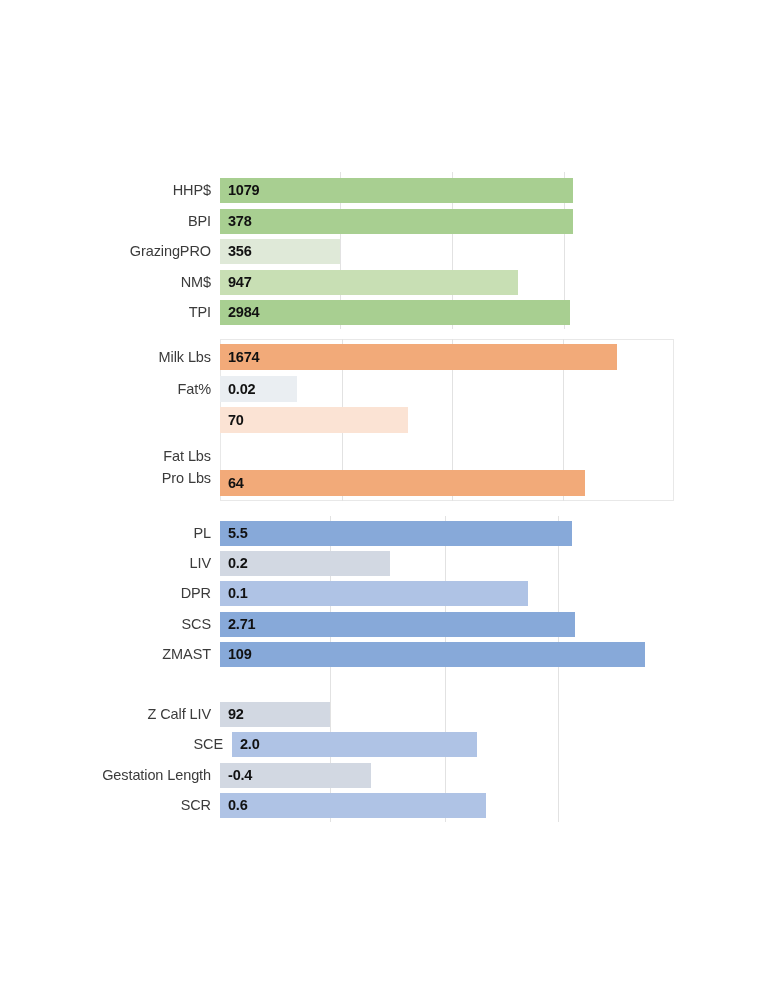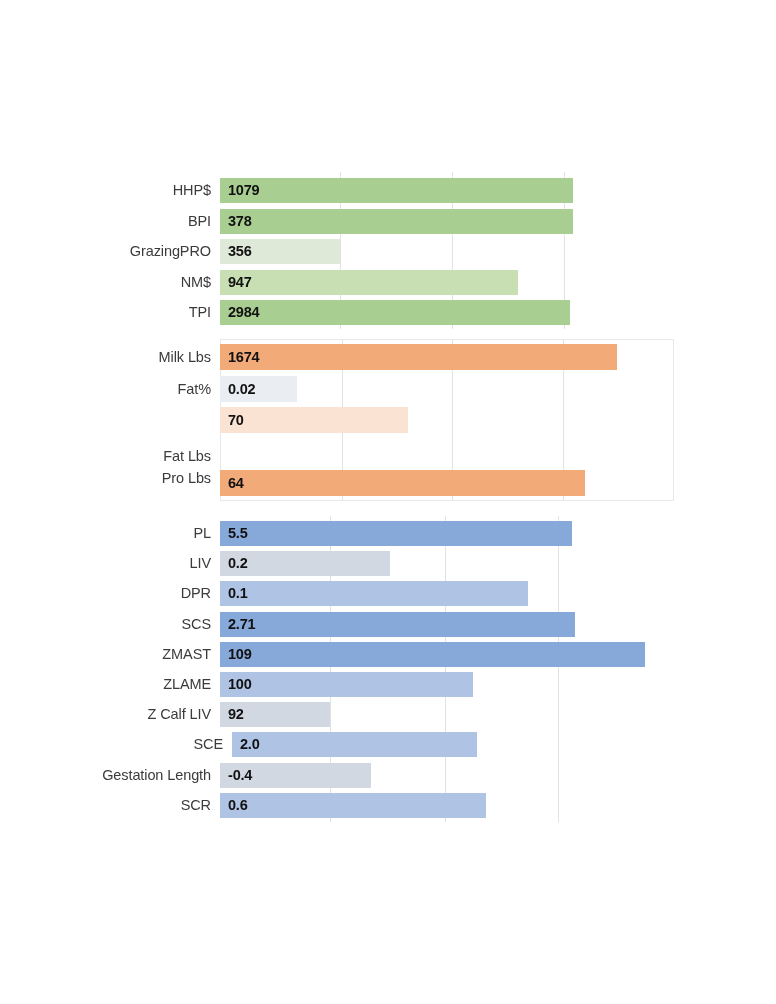--- a/index.html
+++ b/index.html
@@ -164,25 +164,20 @@
       <div class="row" style="top: 96px; height: 25px;">
         <div class="row-label" style="top: 4px; line-height: 17px;">SCS</div>
         <div class="bar" style="top: 0px; width: 355px; height: 25px; background: rgb(135, 169, 217);"></div>
         <div class="bar-value" style="top: 4px; line-height: 17px;">2.71</div>
       </div>
       <div class="row" style="top: 126px; height: 25px;">
         <div class="row-label" style="top: 4px; line-height: 17px;">ZMAST</div>
         <div class="bar" style="top: 0px; width: 425px; height: 25px; background: rgb(135, 169, 217);"></div>
         <div class="bar-value" style="top: 4px; line-height: 17px;">109</div>
       </div>
-      <div class="row" style="top: 156px; height: 25px;">
-        <div class="row-label" style="top: 4px; line-height: 17px;">ZLAME</div>
-        <div class="bar" style="top: 0px; width: 253px; height: 25px; background: rgb(175, 195, 229);"></div>
-        <div class="bar-value" style="top: 4px; line-height: 17px;">100</div>
-      </div>
       <div class="row" style="top: 186px; height: 25px;">
         <div class="row-label" style="top: 4px; line-height: 17px;">Z Calf LIV</div>
         <div class="bar" style="top: 0px; width: 110px; height: 25px; background: rgb(210, 216, 226);"></div>
         <div class="bar-value" style="top: 4px; line-height: 17px;">92</div>
       </div>
       <div class="row" style="top: 216px; height: 25px; margin-left: 12px;">
         <div class="row-label" style="top: 4px; line-height: 17px;">SCE</div>
         <div class="bar" style="top: 0px; width: 245px; height: 25px; background: rgb(175, 195, 229);"></div>
         <div class="bar-value" style="top: 4px; line-height: 17px;">2.0</div>
       </div>

